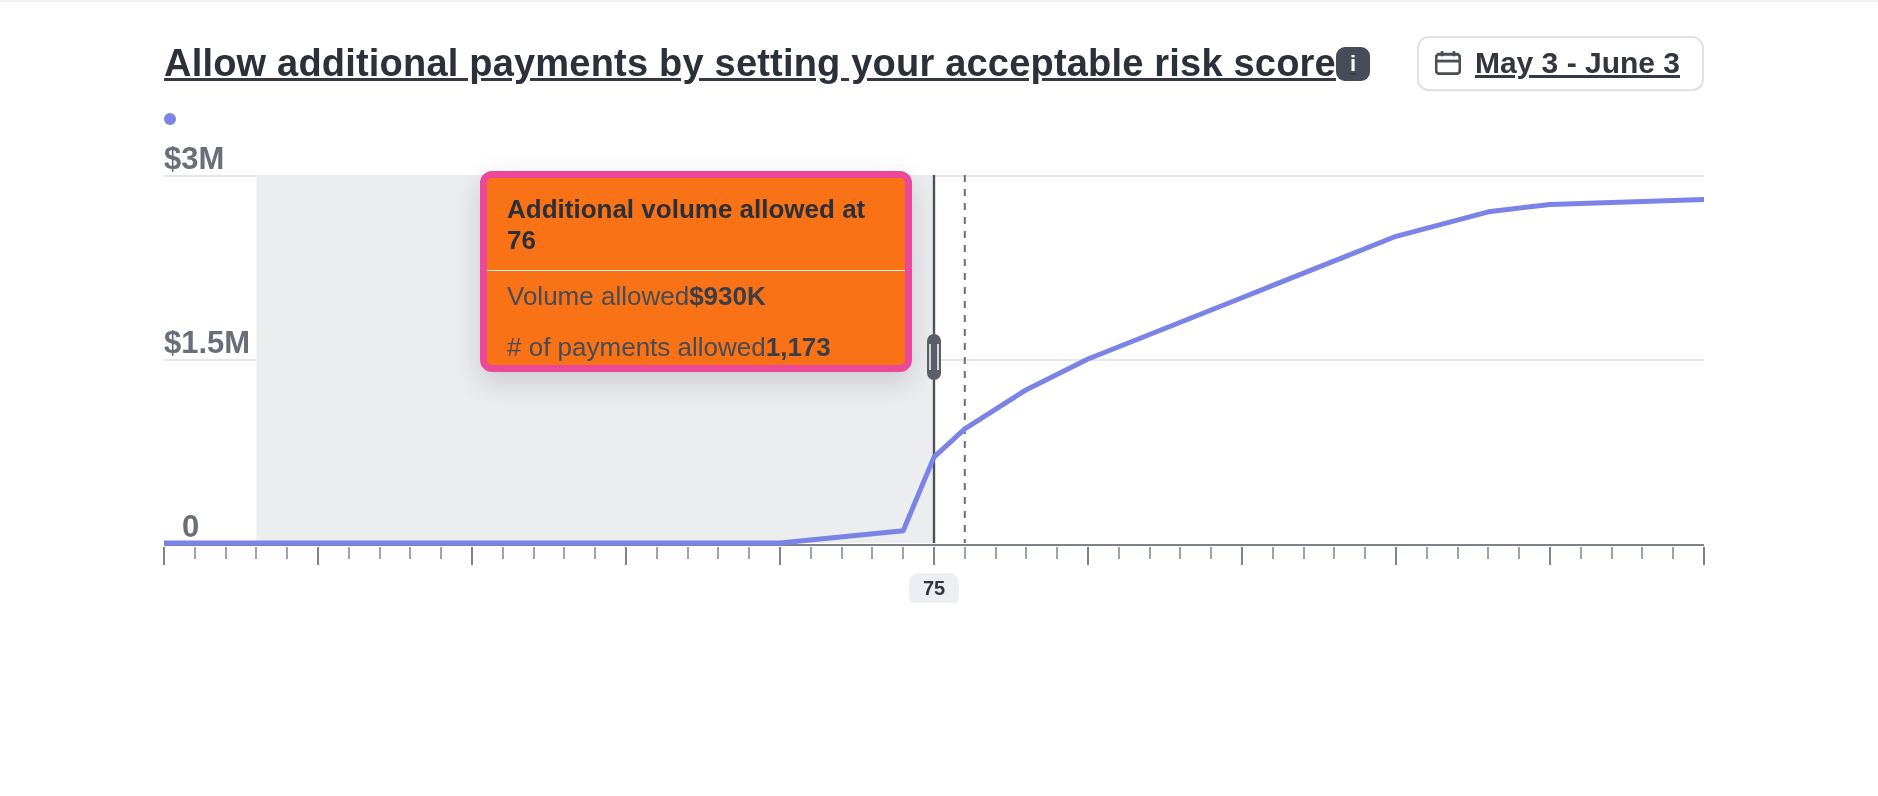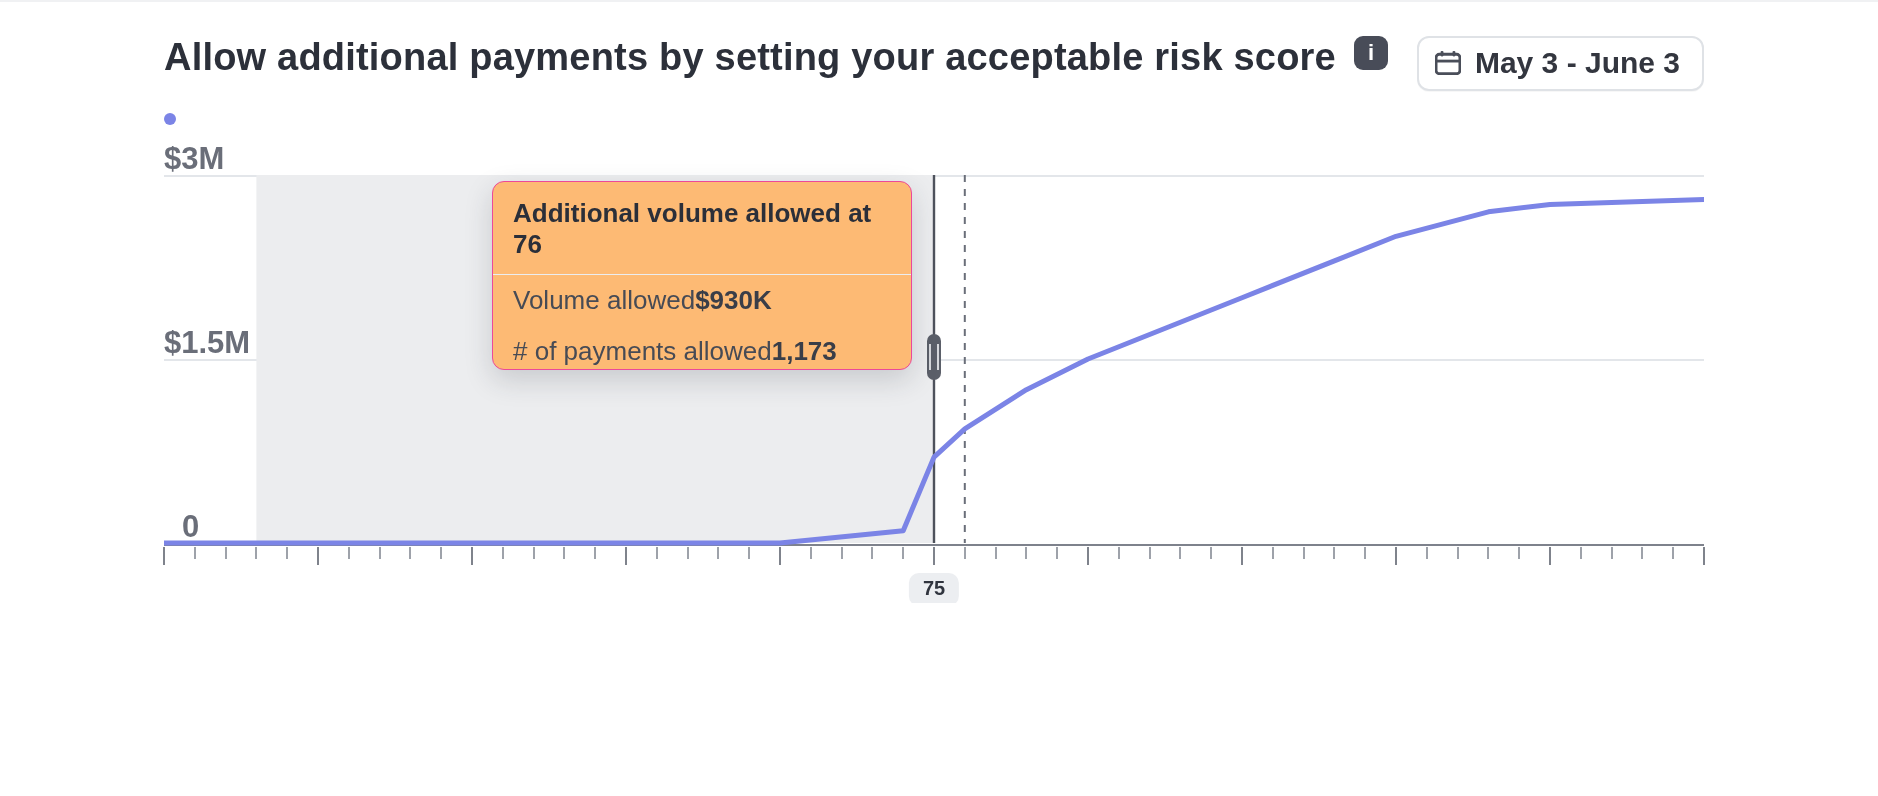--- a/index.html
+++ b/index.html
@@ -5,21 +5,21 @@
   :root{
     --ink:#353a44; --muted:#60646e; --soft:#6a6e79;
     --line:#e3e6ea; --ink2:#2e323d; --purple:#7b84e6;
     --shade:#ecedef; --axis:#7e828c;
   }
   html,body{margin:0;padding:0;background:#fff;font-family:-apple-system,BlinkMacSystemFont,"Segoe UI",Helvetica,Arial,sans-serif;color:var(--ink);}
   body{padding:0 0 40px 0;border-top:2px solid #f0f1f3;}
   .page{position:relative;width:1540px;margin:0 auto;padding:34px 10px 0 0;}
 
   
-  .hdr{display:flex;align-items:flex-start;gap:18px;}
+  .hdr{display:flex;align-items:center;gap:0;text-decoration:underline;}
   .title{font-size:38px;font-weight:700;letter-spacing:.2px;color:#2c303a;}
   .info-badge{display:inline-flex;align-items:center;justify-content:center;width:34px;height:34px;border-radius:9px;background:#484c58;color:#fff;font-weight:800;font-size:22px;line-height:1;}
   .date-btn{margin-left:auto;display:inline-flex;align-items:center;gap:14px;border:2px solid #dfe2e6;border-radius:12px;padding:8px 22px 9px 16px;background:#fff;font-size:30px;font-weight:600;color:#33363f;box-shadow:0 1px 0 rgba(0,0,0,.03);cursor:pointer;}
   .cal-icon{display:inline-block;width:26px;height:24px;color:#4a4e59;}
   .cal-icon svg{display:block;}
 
   
   .legend{margin-top:22px;display:flex;align-items:center;gap:12px;color:var(--muted);font-size:28px;font-weight:500;}
   .dot{width:12px;height:12px;border-radius:50%;background:var(--purple);display:inline-block;}
 
@@ -34,21 +34,21 @@
   .y-label.y15{top:216px;}
   .y-label.y0{top:400px;left:18px;}
 
   .chart-canvas{position:absolute;inset:0;}
   .chart-canvas svg{display:block;width:100%;height:100%;}
 
   .handle{position:absolute;top:191px;width:14px;height:46px;border-radius:8px;background:#5b5f69;transform:translateX(-50%);display:flex;align-items:center;justify-content:center;cursor:ew-resize;}
   .handle:before{content:"";width:6px;height:26px;border-left:2px solid #d6d8dc;border-right:2px solid #d6d8dc;}
 
   
-  .tip{position:absolute;top:38px;width:418px;border:1px solid #ec4899;border-radius:12px;background:#fdba74;box-shadow:0 10px 28px rgba(40,44,54,.18);overflow:hidden;transform:translateX(-100%);}
+  .tip{position:absolute;top:28px;width:418px;border:7px solid #ec4899;border-radius:12px;background:#f97316;box-shadow:0 10px 28px rgba(40,44,54,.18);overflow:hidden;transform:translateX(-100%);}
   .tip-h{padding:16px 20px 14px 20px;border-bottom:1px solid #ebedf0;font-size:26px;font-weight:800;color:#2b2f39;}
   .tip-row{display:flex;justify-content:flex-start;align-items:center;padding:10px 20px;font-size:26px;color:#474b55;}
   .tip-row:first-of-type{padding-top:16px;}
   .tip-row:last-of-type{padding-bottom:2px;}
   .tip-row .v{font-weight:700;color:#3a3e48;}
 
   
   .xticks{position:absolute;left:0;right:0;top:404px;height:18px;}
   .xt{position:absolute;top:0;width:2px;height:12px;background:#9ea2aa;}
   .xt.major{height:18px;background:#7f838c;}

